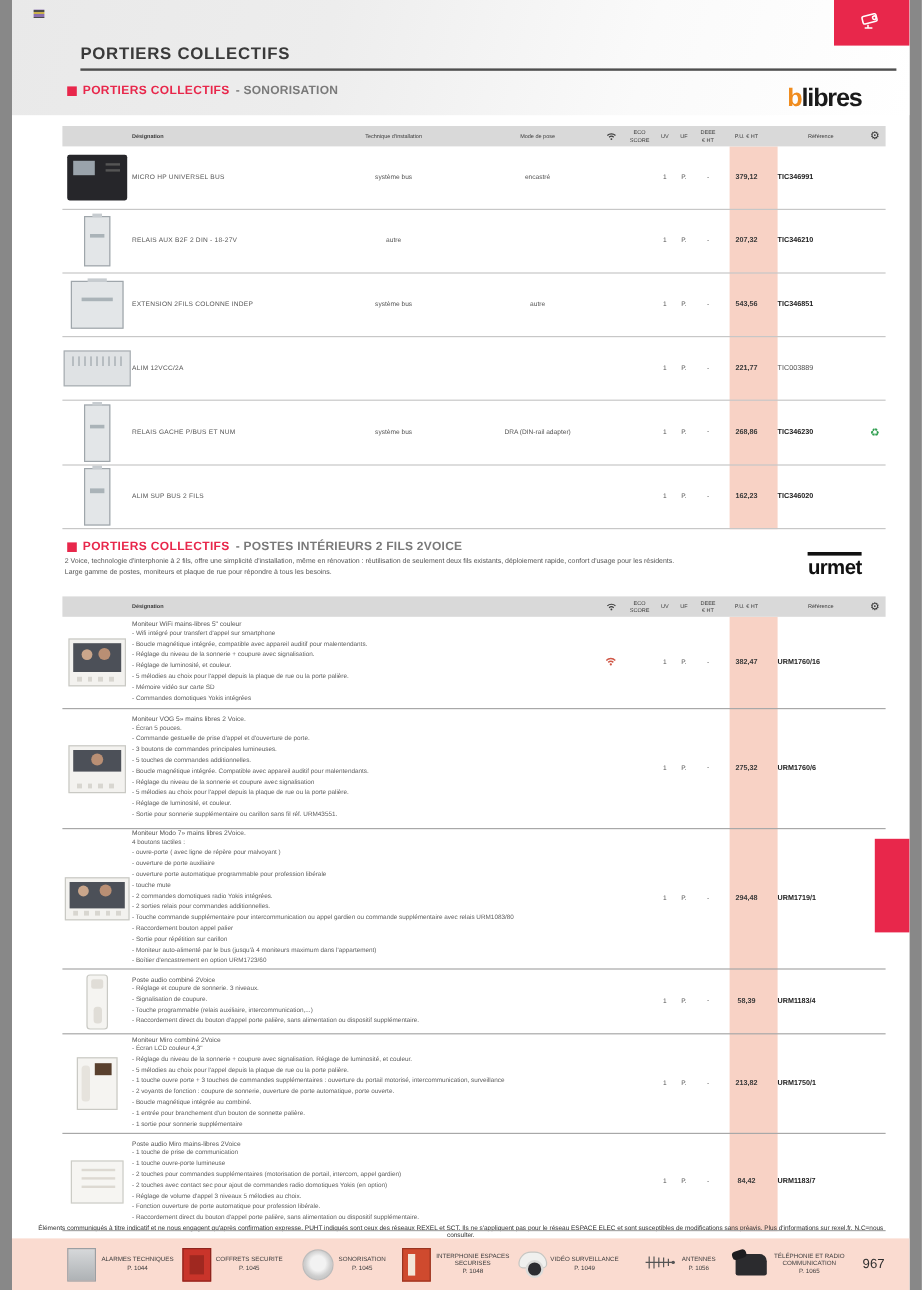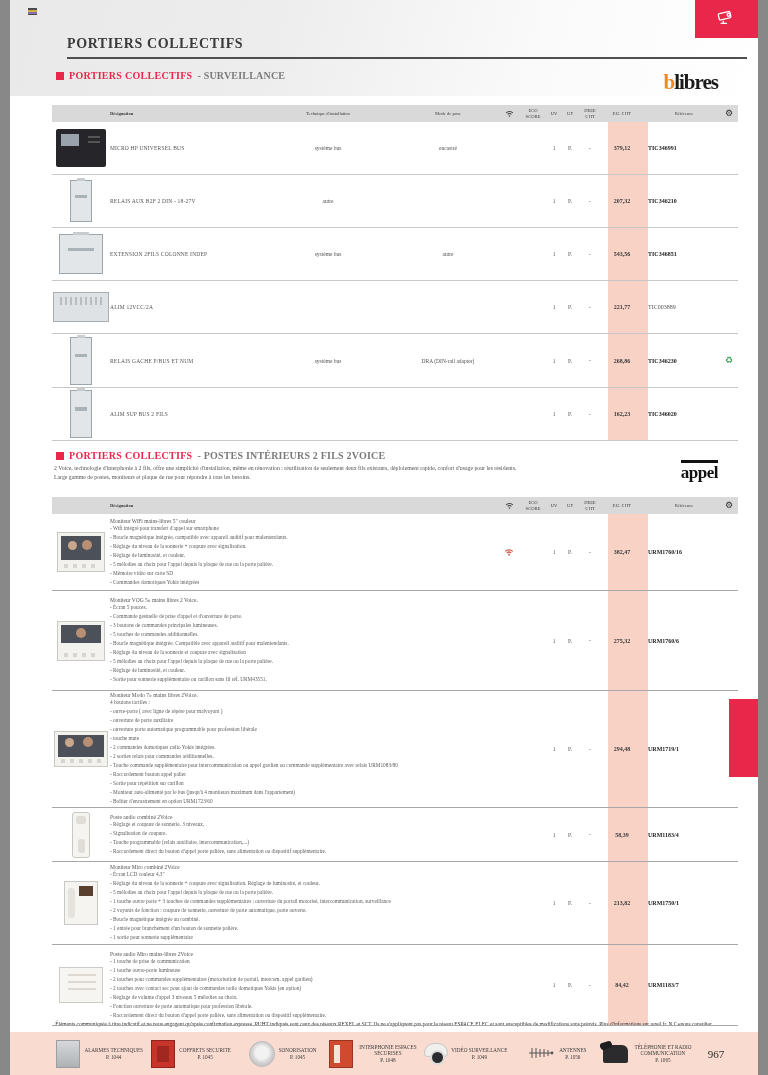--- a/index.html
+++ b/index.html
@@ -1,17 +1,17 @@
 <!DOCTYPE html>
 <html><head>
 <meta charset="utf-8">
 <style>
   html,body{margin:0;padding:0;background:#888;}
   .page{position:relative;width:748px;height:1075px;background:#ffffff;
-        font-family:Liberation Serif, serif;overflow:hidden;margin:0 auto;color:#555;}
+        font-family:Liberation Sans, sans-serif;overflow:hidden;margin:0 auto;color:#555;}
   
   .top-band{position:absolute;top:0;left:0;right:0;height:96px;
     background:linear-gradient(105deg,#e9e9e9 0%,#ededed 35%,#fafafa 70%,#ffffff 100%);}
   .corner-mark{position:absolute;top:8px;left:18px;width:9px;height:7px;
     background:repeating-linear-gradient(180deg,#4a4a4a 0 2px,#c9b04a 2px 4px,#8a6fae 4px 6px);}
   .corner-tab{position:absolute;top:0;right:0;width:63px;height:38px;background:#e8274b;
     display:flex;align-items:center;justify-content:center;}
   
   .page-title{position:absolute;top:36px;left:57px;font-size:14px;font-weight:bold;
     color:#3a3a3a;letter-spacing:.6px;}
@@ -88,21 +88,21 @@
   .img-combine .hs{position:absolute;top:6px;left:3px;width:7px;height:30px;background:#e6e3dd;border-radius:3px;}
   .img-audiopanel{width:44px;height:36px;background:#f6f5f2;border:1px solid #ccccc6;position:relative;}
   .img-audiopanel:before{content:"";position:absolute;top:6px;left:8px;width:28px;height:2px;background:#ddd9d2;
     box-shadow:0 7px 0 #ddd9d2,0 14px 0 #ddd9d2;}
   
   .side-tab{position:absolute;top:699px;right:0;width:29px;height:78px;background:#e8274b;}
   
   .disclaimer{position:absolute;top:1021px;left:10px;right:10px;text-align:center;
     font-size:5.4px;color:#2e2e2e;}
   .bottom-nav{position:absolute;top:1032px;left:0;right:0;height:43px;background:#fadbd0;
-    display:flex;align-items:center;padding:0 20px 0 44px;box-sizing:border-box;}
+    display:flex;align-items:center;padding:0 8px 0 44px;box-sizing:border-box;}
   .nav-item{flex:1 1 0;display:flex;align-items:center;justify-content:center;gap:4px;}
   .nav-text{font-size:5.2px;color:#3c3c3c;text-align:center;line-height:1.25;max-width:62px;}
   .nav-page{font-size:5.2px;color:#3c3c3c;}
   .page-number{width:44px;text-align:center;font-size:11px;color:#2e2e2e;}
   .nav-img-alarm{width:22px;height:26px;background:linear-gradient(180deg,#d6d8da,#aeb2b5);border:1px solid #9b9fa3;}
   .nav-img-coffret{width:22px;height:26px;background:#c9342a;border:1px solid #8e241d;position:relative;}
   .nav-img-coffret:before{content:"";position:absolute;inset:5px;background:#a02820;}
   .nav-img-sono{width:24px;height:24px;border-radius:50%;background:radial-gradient(circle at 50% 45%,#f2f2f2 0 35%,#cfcfcf 60%,#b5b5b5 100%);border:1px solid #bbb;}
   .nav-img-inter{width:22px;height:26px;background:#cf4a2e;border:1px solid #993521;position:relative;}
   .nav-img-inter:before{content:"";position:absolute;top:4px;left:4px;width:6px;height:18px;background:#f3e6d8;}
@@ -130,21 +130,21 @@
       </svg>
     </span>
   </div>
 
   <div class="page-title">PORTIERS COLLECTIFS</div>
   <div class="title-rule"></div>
 
   <div class="sec-head" style="top:70px;">
     <span class="red-square"></span>
     <span class="sec-red">PORTIERS COLLECTIFS</span>
-    <span class="sec-gray">- SURVEILLANCE</span>
+    <span class="sec-gray">- SONORISATION</span>
   </div>
   <div class="brand-bticino"><span class="b">b</span><span>libres</span></div>
 
   <div class="cat-table t1">
     <div class="pink-strip"></div>
     <div class="thead">
       <div class="col-img"></div>
       <div class="col-des" style="font-weight:bold;">Désignation</div>
       <div class="col-tech">Technique d'installation</div>
       <div class="col-mode">Mode de pose</div>
@@ -279,21 +279,21 @@
     </div>
   </div>
 
   <div class="sec-head" style="top:450px;">
     <span class="red-square"></span>
     <span class="sec-red">PORTIERS COLLECTIFS</span>
     <span class="sec-gray">- POSTES INTÉRIEURS 2 FILS 2VOICE</span>
   </div>
   <div class="sec2-desc">2 Voice, technologie d'interphonie à 2 fils, offre une simplicité d'installation, même en rénovation : réutilisation de seulement deux fils existants, déploiement rapide, confort d'usage pour les résidents.
 Large gamme de postes, moniteurs et plaque de rue pour répondre à tous les besoins.</div>
-  <div class="brand-urmet">appel</div>
+  <div class="brand-urmet">urmet</div>
 
   <div class="cat-table t2">
     <div class="pink-strip"></div>
     <div class="thead">
       <div class="col-img"></div>
       <div class="col-des" style="font-weight:bold;">Désignation</div>
       <div class="col-wifi wifi-dark">
         <svg width="9" height="7" viewBox="0 0 16 12" fill="none" stroke="currentColor" stroke-width="1.8">
           <path d="M2 5 A8.5 8.5 0 0 1 14 5"></path>
             <path d="M4.6 7.6 A5 5 0 0 1 11.4 7.6"></path>

